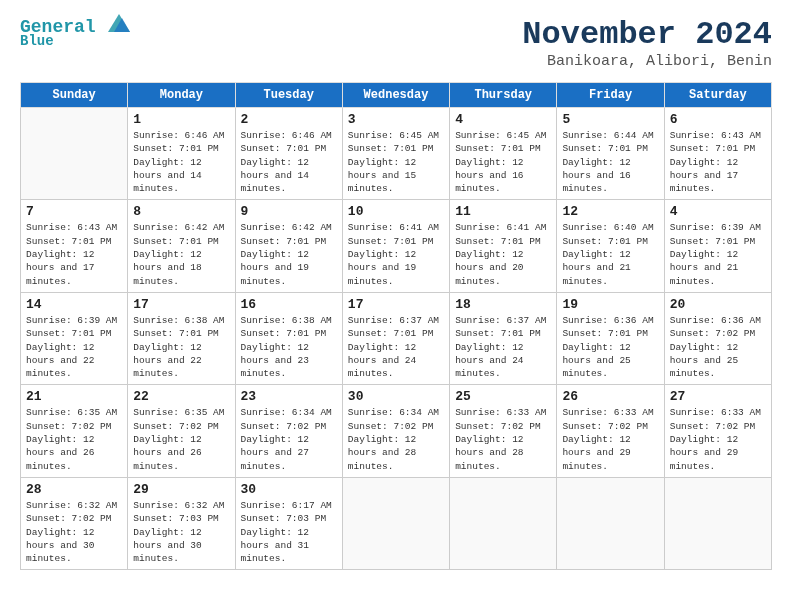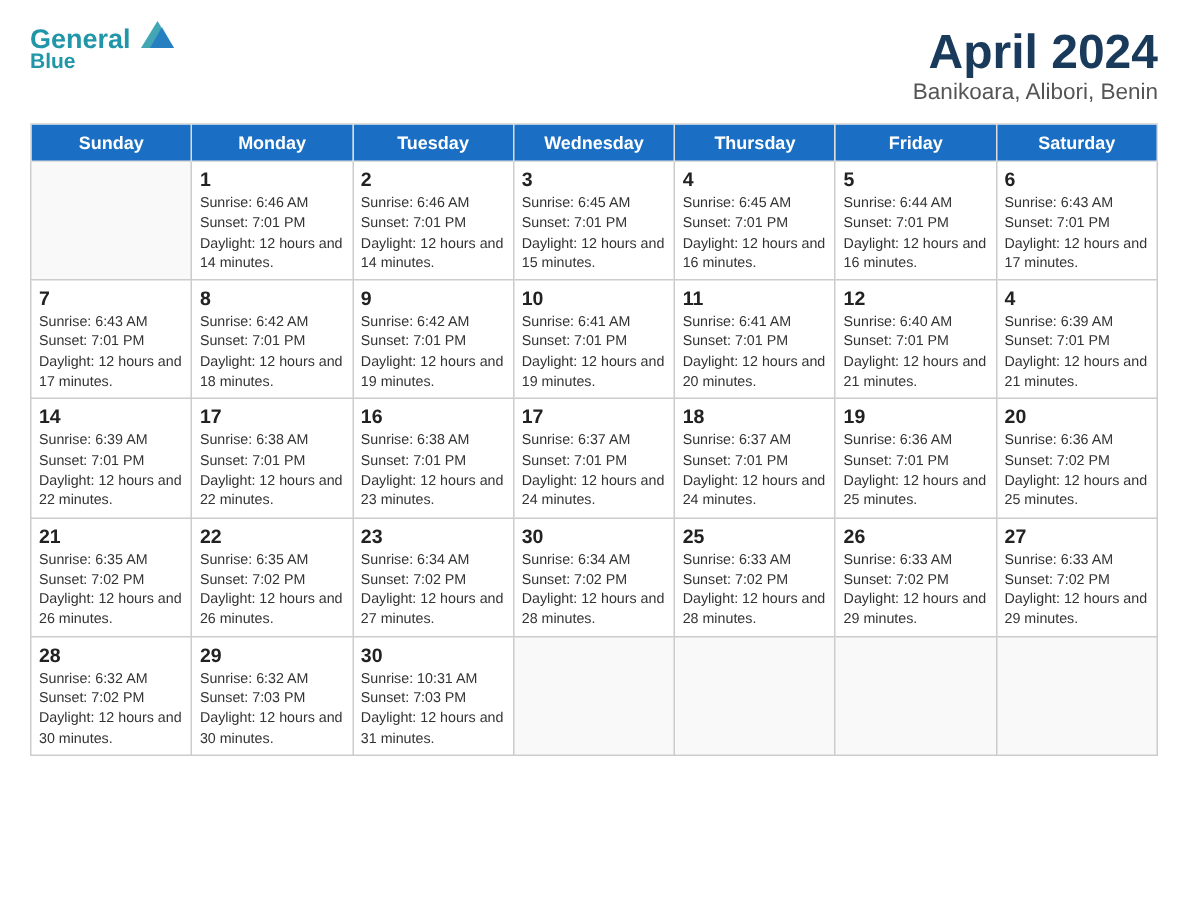--- a/index.html
+++ b/index.html
@@ -8,20 +8,21 @@
       background: #fff;
       width: 792px;
       height: 612px;
       overflow: hidden;
     }
     .page {
       width: 792px;
       min-height: 612px;
       padding: 16px 20px 10px 20px;
       background: #fff;
+      font-family: Liberation Mono, monospace;
     }
     .header {
       display: flex;
       justify-content: space-between;
       align-items: flex-start;
       margin-bottom: 12px;
     }
     .logo {
       display: flex;
       align-items: center;
@@ -105,21 +106,21 @@
               <polygon points="0,18 11,0 22,18" fill="#2196a8" opacity="0.85"></polygon>
               <polygon points="6,18 14,4 22,18" fill="#1a6fc4" opacity="0.7"></polygon>
             </svg>
           </div>
           <div></div>
         </div>
         <div class="logo-text" style="color:#2196a8; font-size:14px; font-weight:bold; margin-top:-4px;">Blue</div>
       </div>
     </div>
     <div class="title-section">
-      <div class="month-title">April 2024</div>
+      <div class="month-title">November 2024</div>
       <div class="location-title">Banikoara, Alibori, Benin</div>
     </div>
   </div>
 
   <table class="calendar">
     <thead>
       <tr>
       <th>Sunday</th>
           <th>Monday</th>
           <th>Tuesday</th>
@@ -309,21 +310,21 @@
 Daylight: 12 hours and 30 minutes.</div>
           </td>
           <td>
             <div class="day-number">29</div>
             <div class="day-info" style="white-space: pre-line;">Sunrise: 6:32 AM
 Sunset: 7:03 PM
 Daylight: 12 hours and 30 minutes.</div>
           </td>
           <td>
             <div class="day-number">30</div>
-            <div class="day-info" style="white-space: pre-line;">Sunrise: 10:31 AM
+            <div class="day-info" style="white-space: pre-line;">Sunrise: 6:17 AM
 Sunset: 7:03 PM
 Daylight: 12 hours and 31 minutes.</div>
           </td>
           <td class="empty"></td>
           <td class="empty"></td>
           <td class="empty"></td>
           <td class="empty"></td>
         </tr>
       </tbody>
   </table>

